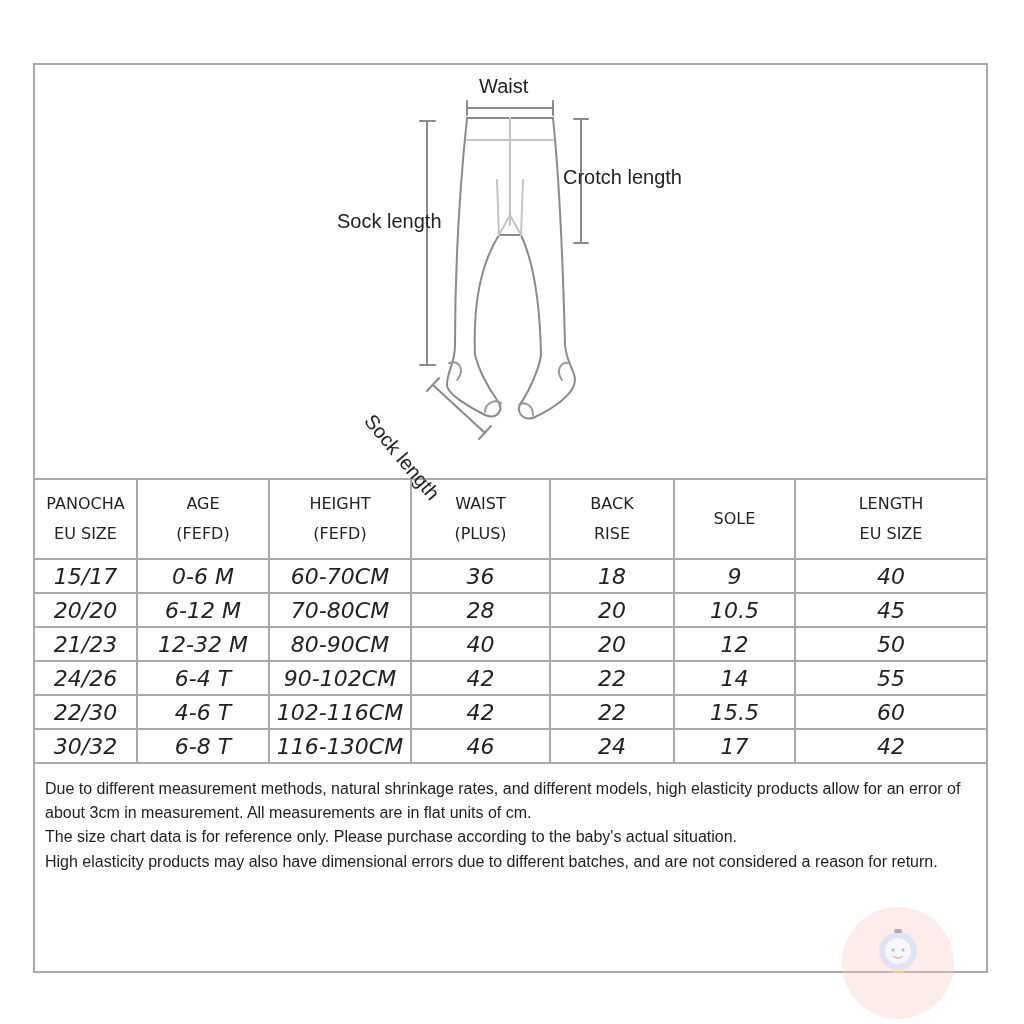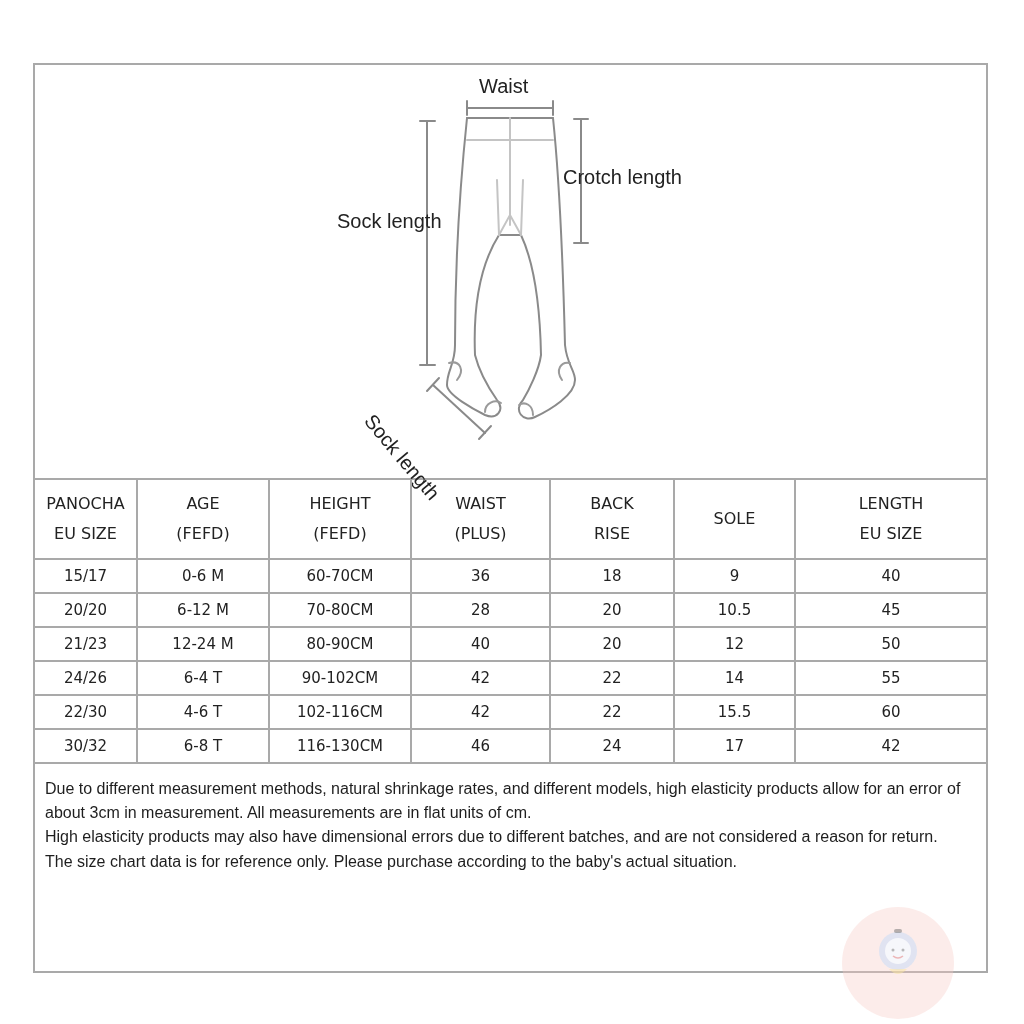--- a/index.html
+++ b/index.html
@@ -11,21 +11,21 @@
              border-bottom: 2px solid #a9a9a9; }
   .diagram svg { position: absolute; left: 0; top: 0; }
   .lbl { position: absolute; font-size: 20px; color: #222; white-space: nowrap; }
   .tbl { position: absolute; left: 0; top: 415px; width: 951px; border-collapse: collapse;
          font-family: "DejaVu Sans", sans-serif; border-radius: 6px; }
   .tbl td { border: 2px solid #a9a9a9; text-align: center; padding: 0; color: #222; }
   .tbl tr:first-child td { border-top: none; }
   .tbl td:first-child { border-left: none; }
   .tbl td:last-child { border-right: none; }
   .tbl .hdr td { height: 78px; font-size: 16px; line-height: 30px; font-weight: normal; }
-  .tbl .row td { height: 32px; font-size: 15px; }
+  .tbl .row td { height: 32px; font-size: 22px; font-style: italic; }
   .notes { position: absolute; left: 10px; top: 712px; width: 935px; font-size: 16px;
            line-height: 24.2px; color: #1e1e1e; }
   .notes p { margin: 0; }
   .watermark { position: absolute; left: 842px; top: 907px; width: 112px; height: 112px;
                border-radius: 50%; background: rgba(245, 200, 195, 0.35); }
 </style>
 </head>
 <body>
 
 <div class="frame">
@@ -127,21 +127,21 @@
       <td>20/20</td>
           <td>6-12 M</td>
           <td>70-80CM</td>
           <td>28</td>
           <td>20</td>
           <td>10.5</td>
           <td>45</td>
     </tr>
     <tr class="row">
       <td>21/23</td>
-          <td>12-24 M</td>
+          <td>12-32 M</td>
           <td>80-90CM</td>
           <td>40</td>
           <td>20</td>
           <td>12</td>
           <td>50</td>
     </tr>
     <tr class="row">
       <td>24/26</td>
           <td>6-4 T</td>
           <td>90-102CM</td>
@@ -166,22 +166,22 @@
           <td>46</td>
           <td>24</td>
           <td>17</td>
           <td>42</td>
     </tr>
   </tbody>
     </table>
 
   <div class="notes">
     <p>Due to different measurement methods, natural shrinkage rates, and different models, high elasticity products allow for an error of about 3cm in measurement. All measurements are in flat units of cm.</p>
+    <p>The size chart data is for reference only. Please purchase according to the baby's actual situation.</p>
     <p>High elasticity products may also have dimensional errors due to different batches, and are not considered a reason for return.</p>
-    <p>The size chart data is for reference only. Please purchase according to the baby's actual situation.</p>
   </div>
 </div>
 
 <div class="watermark">
   <svg width="112" height="112" viewBox="0 0 112 112">
     <circle cx="56" cy="44" r="19" fill="rgba(200,220,245,0.55)"></circle>
     <circle cx="56" cy="44" r="13" fill="rgba(255,255,255,0.7)"></circle>
     <circle cx="51" cy="43" r="1.5" fill="rgba(120,120,120,0.5)"></circle>
     <circle cx="61" cy="43" r="1.5" fill="rgba(120,120,120,0.5)"></circle>
     <path d="M51,49 Q56,53 61,49" stroke="rgba(230,140,140,0.6)" stroke-width="1.5" fill="none"></path>

